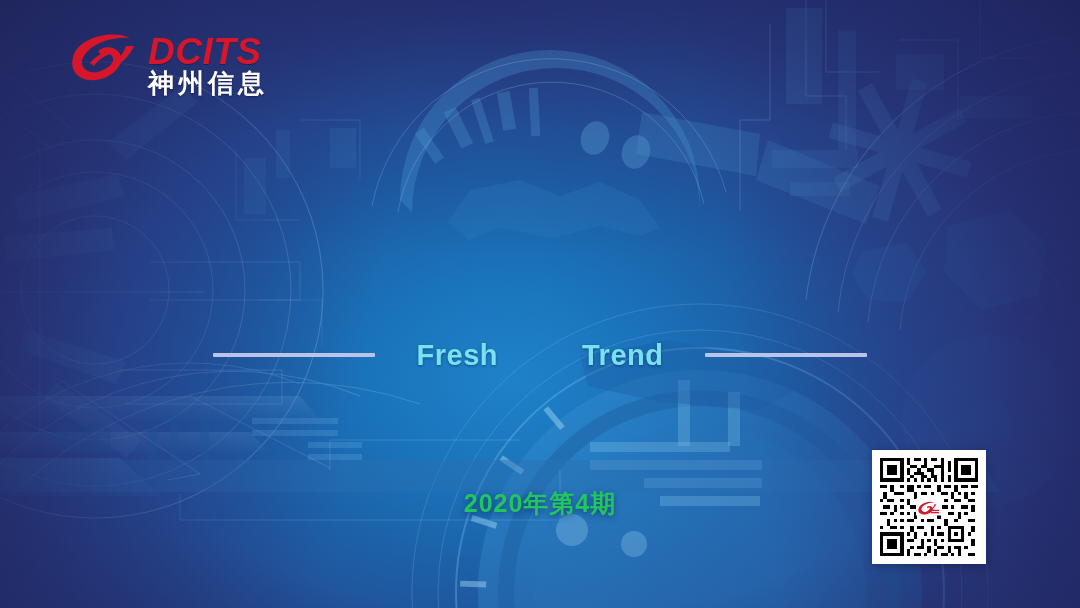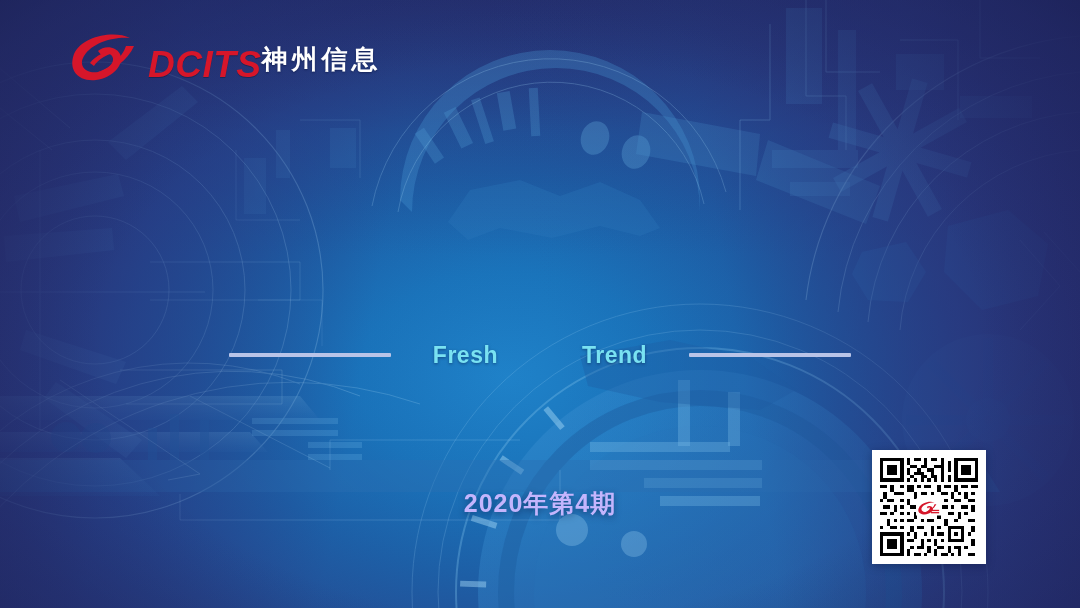--- a/index.html
+++ b/index.html
@@ -59,21 +59,21 @@
     align-items: center;
     gap: 8px;
   }
   .logo-mark {
     width: 72px;
     height: 66px;
     flex: none;
   }
   .logo-text {
     display: flex;
-    flex-direction: row;
+    flex-direction: column;
     justify-content: center;
     line-height: 1;
     padding-top: 2px;
   }
   .logo-en {
     font-size: 37px;
     font-weight: bold;
     font-style: italic;
     letter-spacing: 0.5px;
     color: #d6162a;
@@ -118,39 +118,39 @@
   .rule {
     height: 4px;
     width: 162px;
     background: #b9c4e8;
     flex: none;
     border-radius: 1px;
   }
   .rule.left  { margin-right: 42px; }
   .rule.right { margin-left: 42px; }
   .kw {
-    font-size: 23px;
+    font-size: 29px;
     font-weight: bold;
     color: #79e2f2;
     letter-spacing: 0.5px;
     white-space: nowrap;
     text-shadow: 0 1px 3px rgba(8,30,70,0.5);
   }
   .kw + .kw { margin-left: 84px; }
 
   
   .issue {
     position: absolute;
     left: 0;
     right: 0;
     top: 487px;
     text-align: center;
     font-size: 25px;
     font-weight: bold;
-    color: #c4b5fd;
+    color: #22c55e;
     letter-spacing: 1px;
     text-shadow: 0 2px 6px rgba(8,25,70,0.5);
   }
 
   
   .qr-card {
     position: absolute;
     left: 872px;
     top: 450px;
     width: 114px;

